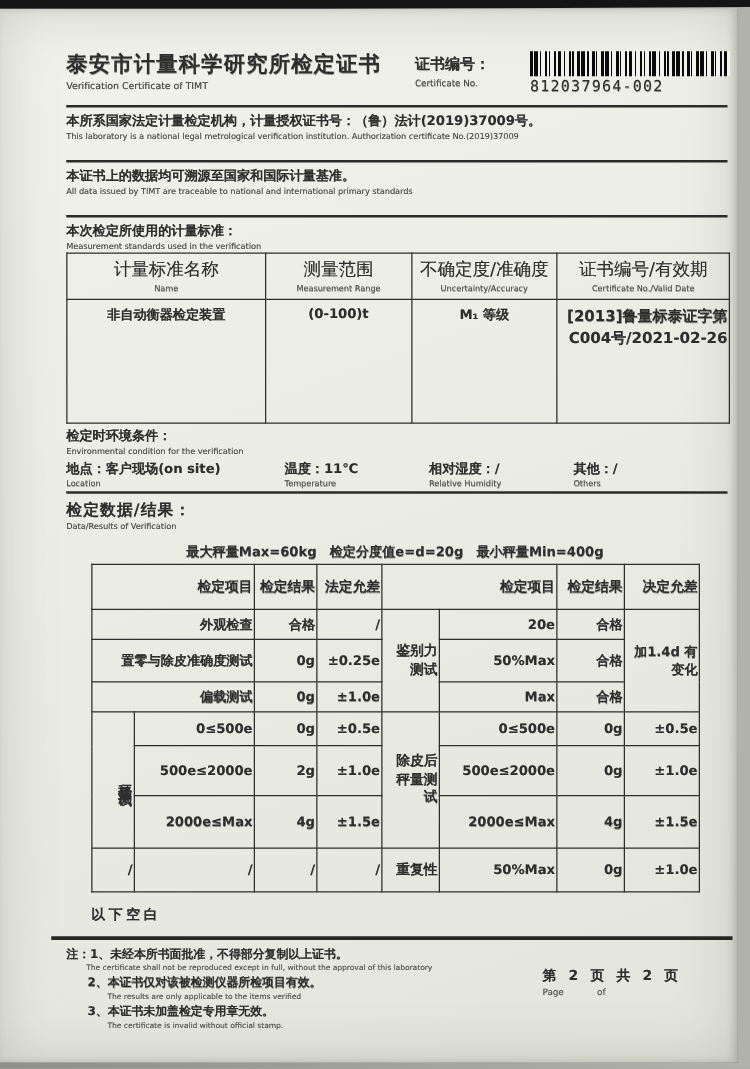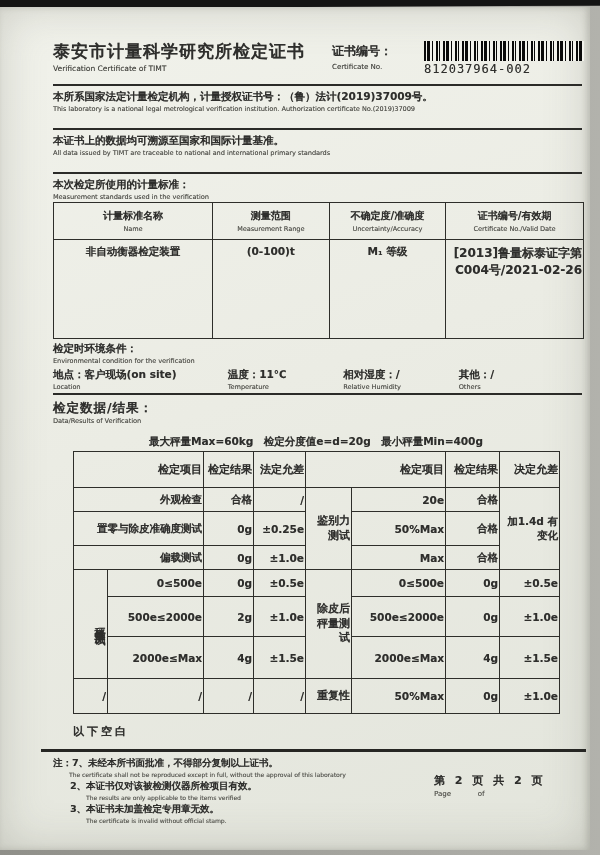--- a/index.html
+++ b/index.html
@@ -37,21 +37,21 @@
   .statement{padding:4px 0 15px;border-bottom:2px solid #2b2b28;margin-right:2px;}
   .statement.nb{border-bottom:none;padding-bottom:1px;}
   .st-cn{font-size:10.5px;font-weight:bold;}
   .st-en{font-size:6.5px;color:#4c4c46;margin-top:1px;}
 
   
   table{border-collapse:collapse;}
   .t1{width:100%;margin-right:2px;table-layout:fixed;}
   .t1 th,.t1 td{border:1.5px solid #2e2e2a;font-weight:normal;}
   .t1 th{padding:3px 1px;height:30px;}
-  .t1 .th-cn{font-size:10px;font-weight:bold;}
+  .t1 .th-cn{font-size:14px;font-weight:normal;}
   .t1 .th-en{font-size:6.5px;color:#4c4c46;margin-top:2px;}
   .t1 td{height:92px;vertical-align:top;text-align:center;font-size:10.5px;font-weight:bold;padding-top:5px;}
   .t1 td.ljust{text-align:right;padding-left:2px;font-size:12px;}
 
   
   .env-title{margin-top:3px;}
   .env-fields{display:flex;border-bottom:2px solid #2b2b28;margin-right:2px;padding:3px 0 2px;gap:12px;}
   .env-field .st-cn{font-size:10.5px;}
   .ef0{width:33%;} .ef1{width:21%;} .ef2{width:21%;} .ef3{width:25%;}
 
@@ -273,21 +273,21 @@
         </table>
 
       <div class="below-blank">以下空白</div>
 
       <div class="thick-rule"></div>
 
       <div class="notes-row">
         <div class="notes">
           <div class="note-line1">
             <span class="note-prefix">注：</span>
-            <span class="note-cn">7、未经本所书面批准，不得部分复制以上证书。</span>
+            <span class="note-cn">1、未经本所书面批准，不得部分复制以上证书。</span>
           </div>
           <div class="note-en">The certificate shall not be reproduced except in full, without the approval of this laboratory</div>
           <div class="note-item">
             <div class="note-cn">2、本证书仅对该被检测仪器所检项目有效。</div>
             <div class="note-en">The results are only applicable to the items verified</div>
           </div>
           <div class="note-item">
             <div class="note-cn">3、本证书未加盖检定专用章无效。</div>
             <div class="note-en">The certificate is invalid without official stamp.</div>
           </div>

